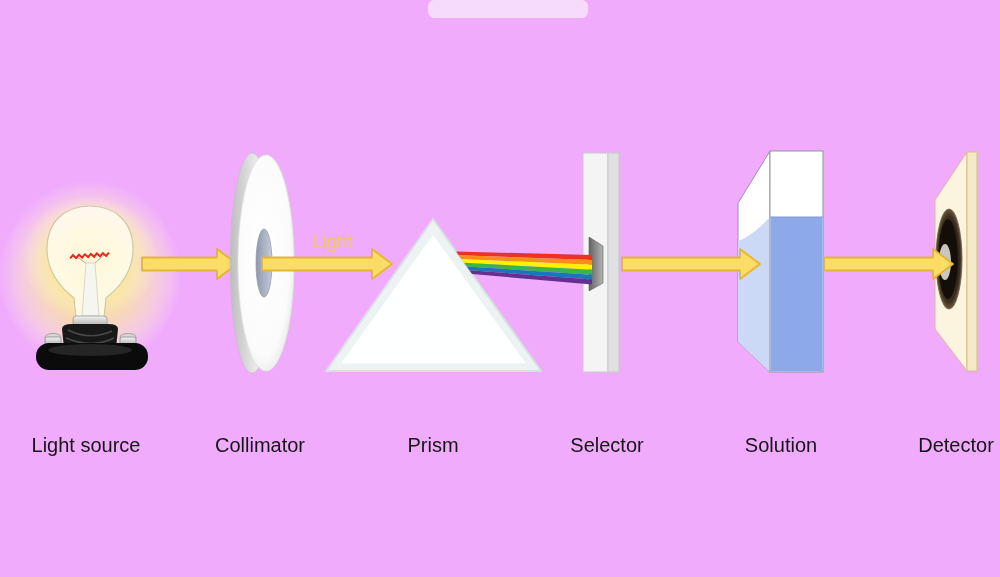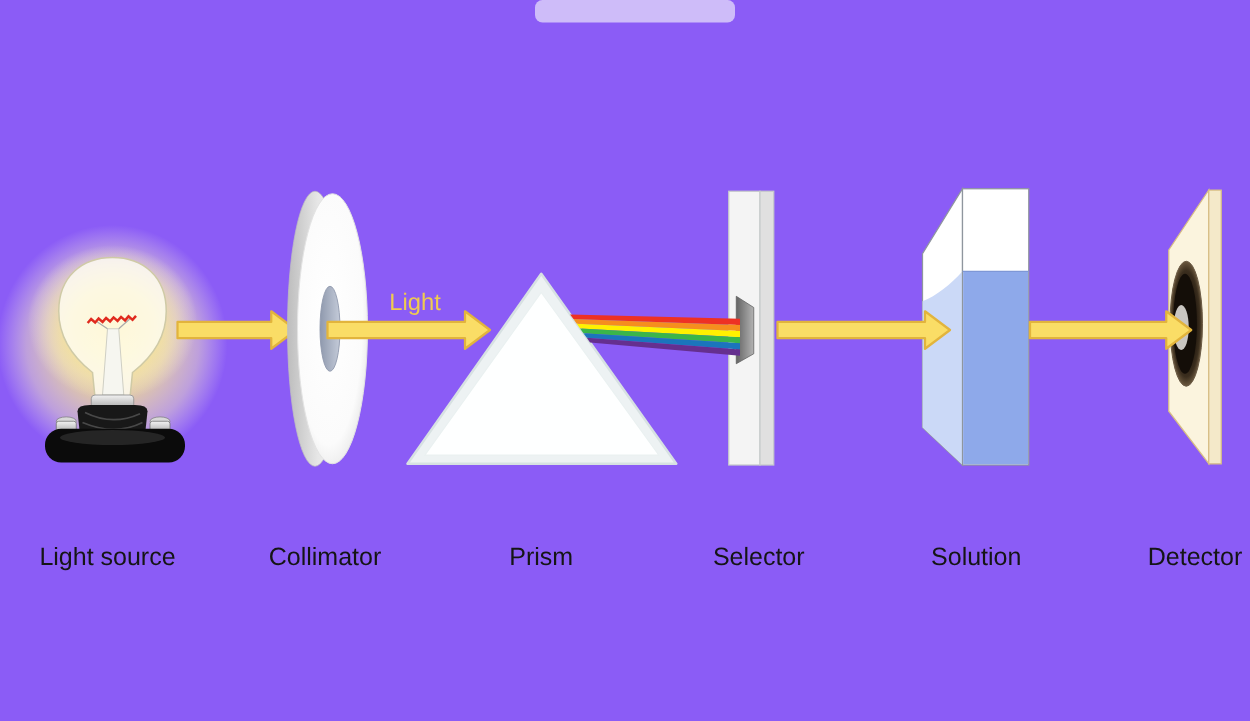--- a/index.html
+++ b/index.html
@@ -1,16 +1,16 @@
 <!DOCTYPE html>
 <html><head>
 <meta charset="utf-8">
 <style>
   html,body{margin:0;padding:0;background:#ffffff;}
-  .canvas{position:relative;width:1000px;height:577px;background:#8b5cf6;overflow:hidden;
+  .canvas{position:relative;width:1000px;height:577px;background:#f0abfc;overflow:hidden;
           font-family:"Liberation Sans",sans-serif;}
   svg{position:absolute;left:0;top:0;}
   .stage-label{font-family:"Liberation Sans",sans-serif;font-size:20px;fill:#151515;}
   .beam-label{font-family:"Liberation Sans",sans-serif;font-size:19px;font-weight:400;}
   .watermark{position:absolute;left:428px;top:0;width:160px;height:18px;
              background:#fcfcfc;border-radius:6px;opacity:.6;}
 </style>
 </head>
 <body>
 

